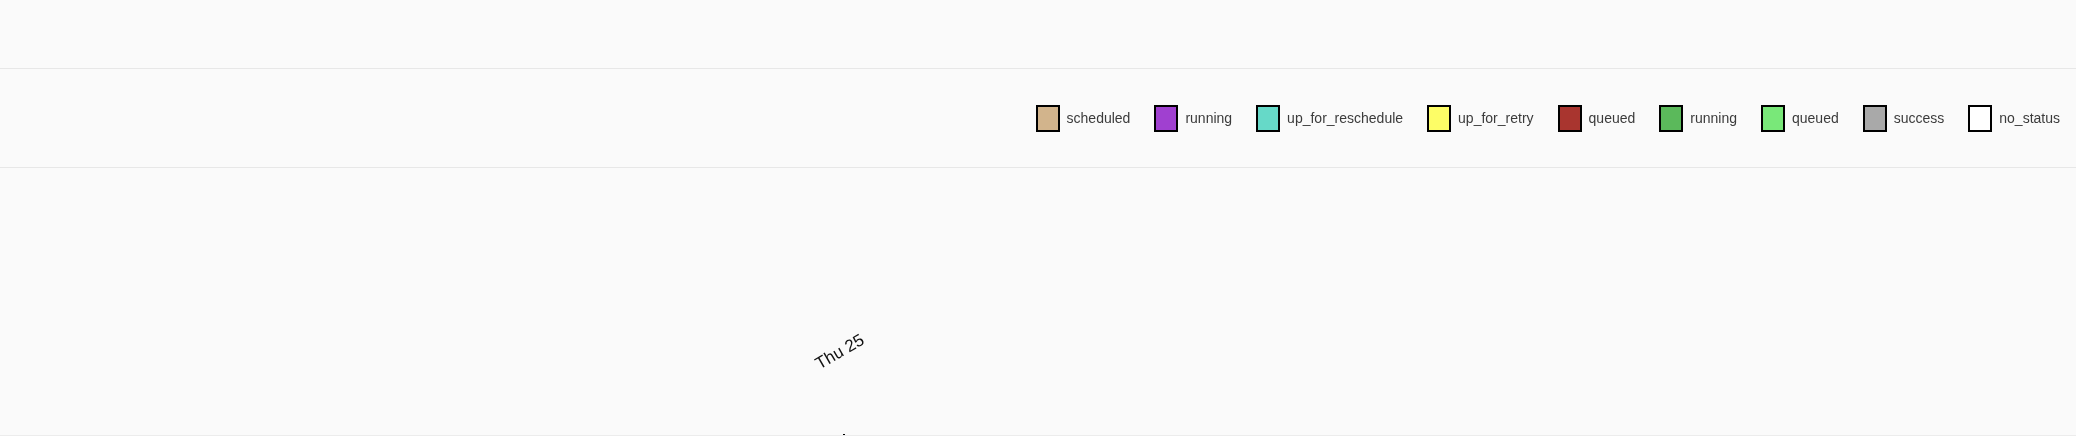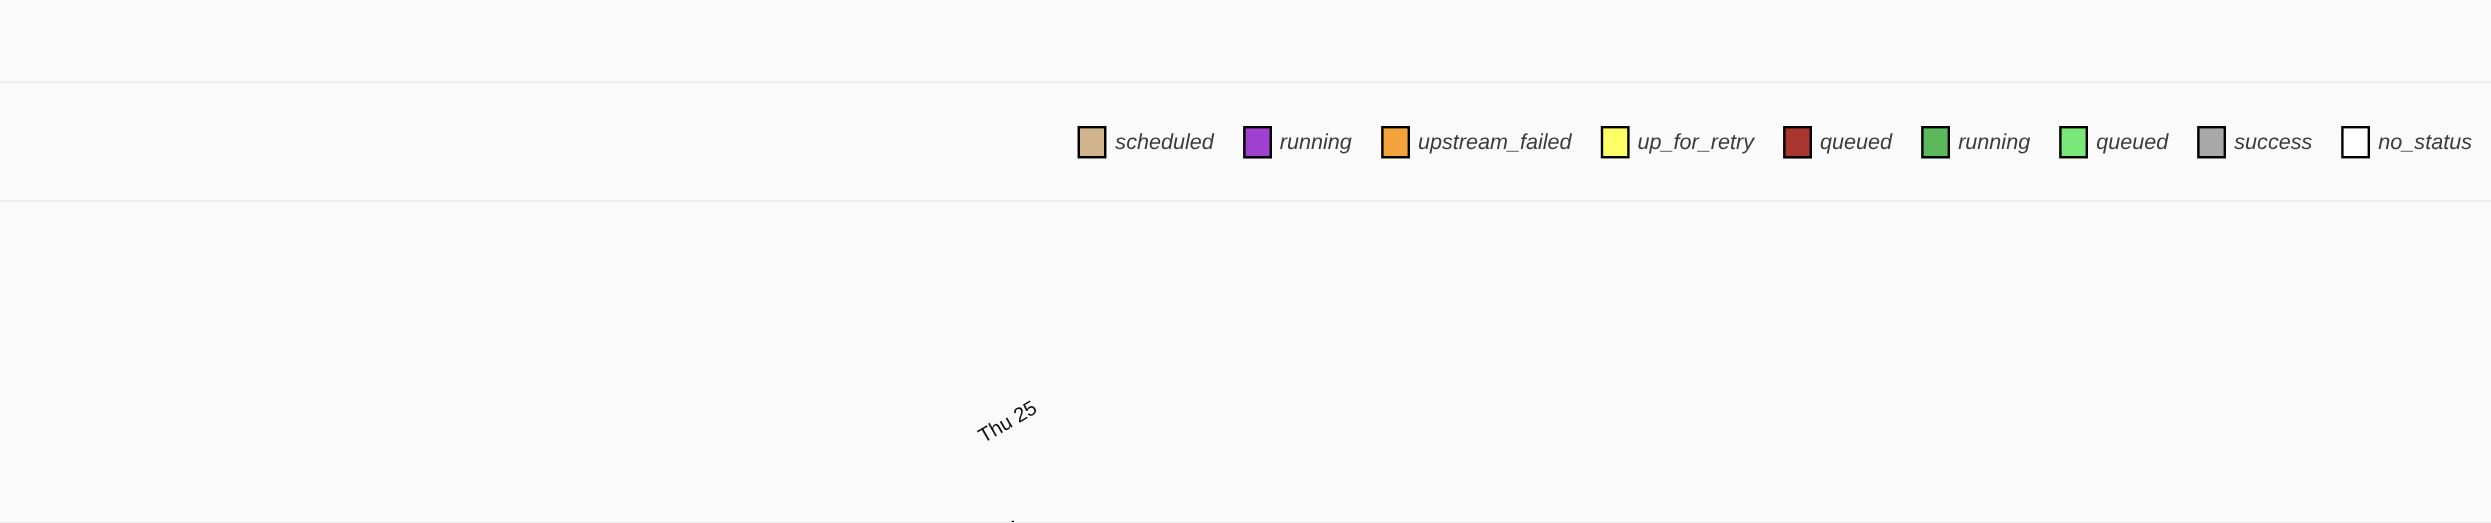--- a/index.html
+++ b/index.html
@@ -25,21 +25,21 @@
     position:absolute; right:16px; top:0; height:100%;
     display:flex; align-items:center; gap:24px;
   }
   .legend-item { display:flex; align-items:center; gap:7px; }
   .legend-swatch {
     width:24px; height:27px;
     border:2.5px solid #000;
     flex:none;
   }
   .legend-label {
-    font-size:18px; color:#3b3b3b; white-space:nowrap;font-style:italic;
+    font-size:14px; color:#3b3b3b; white-space:nowrap;
   }
   .content-band {
     position:absolute; left:0; top:168px; width:2076px; height:268px;
   }
   .axis-tick  { position:absolute; width:2px; background:#000; }
   .tick-mid   { left:843px;  top:266px; height:13px; }
   .axis-label {
     position:absolute; left:822px; top:186px;
     font-size:17px; color:#111; white-space:nowrap;
     transform:rotate(-30deg);
@@ -57,22 +57,22 @@
     <div class="legend" id="legend">
         <div class="legend-item">
           <span class="legend-swatch" style="background: rgb(210, 180, 140);"></span>
           <span class="legend-label">scheduled</span>
         </div>
         <div class="legend-item">
           <span class="legend-swatch" style="background: rgb(160, 64, 208);"></span>
           <span class="legend-label">running</span>
         </div>
         <div class="legend-item">
-          <span class="legend-swatch" style="background: rgb(242, 163, 60);"></span>
-          <span class="legend-label">upstream_failed</span>
+          <span class="legend-swatch" style="background: rgb(102, 217, 200);"></span>
+          <span class="legend-label">up_for_reschedule</span>
         </div>
         <div class="legend-item">
           <span class="legend-swatch" style="background: rgb(253, 253, 102);"></span>
           <span class="legend-label">up_for_retry</span>
         </div>
         <div class="legend-item">
           <span class="legend-swatch" style="background: rgb(169, 53, 47);"></span>
           <span class="legend-label">queued</span>
         </div>
         <div class="legend-item">

